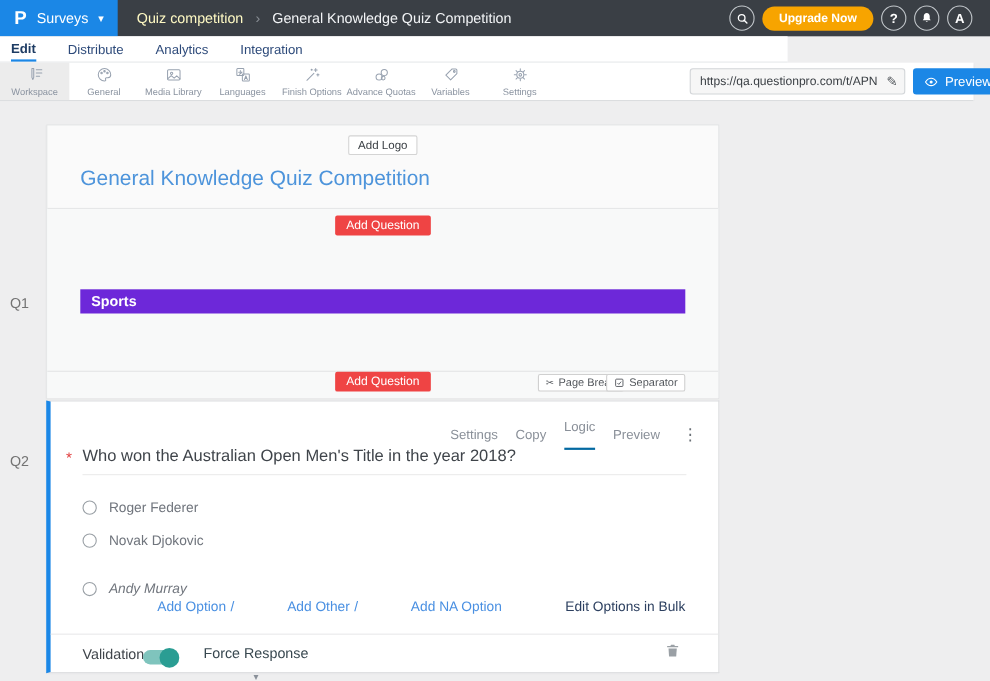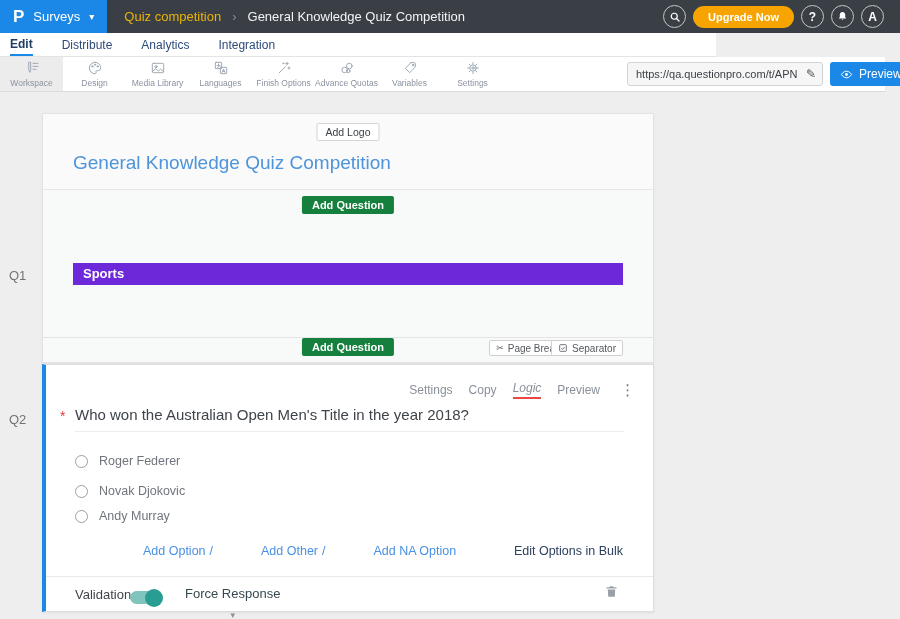--- a/index.html
+++ b/index.html
@@ -9,21 +9,21 @@
 
   
   .topbar { position:absolute; top:0; left:0; width:900px; height:33px;
     background:#3a3f45; display:flex; align-items:center; }
   .brand { background:#1b87e6; height:33px; display:flex; align-items:center;
     gap:9px; padding:0 13px; cursor:pointer; }
   .logo { color:#fff; font-weight:bold; font-size:17px; }
   .brand-label { color:#fff; font-size:13px; font-weight:500; }
   .brand .caret { color:#fff; font-size:10px; }
   .crumbs { display:flex; align-items:center; margin-left:17px; font-size:13px; }
-  .crumb-folder { color:#eab308; cursor:pointer; }
+  .crumb-folder { color:#fef9c3; cursor:pointer; }
   .crumb-sep { color:#878d93; margin:0 11px; font-size:13px; }
   .crumb-title { color:#f2f4f6; }
   .top-right { margin-left:auto; display:flex; align-items:center; gap:7px; padding-right:16px; }
   .circle-btn { width:23px; height:23px; border-radius:50%; border:1px solid #c2c7cb;
     display:flex; align-items:center; justify-content:center; color:#fff;
     font-size:12px; font-weight:bold; cursor:pointer; flex:none; }
   .upgrade { background:#f7a400; color:#fff; border-radius:12px; height:22px;
     padding:0 15px; font-size:11px; font-weight:bold; display:flex; align-items:center; cursor:pointer; }
 
   
@@ -64,21 +64,21 @@
 
   .card1 { position:absolute; left:42px; top:21px; width:612px; height:250px;
     background:#fafafa; border:1px solid #e2e3e4; box-shadow:0 1px 2px rgba(0,0,0,.06); }
   .card1 .lower { position:absolute; left:0; right:0; top:75px; bottom:0;
     background:#f8f9f9; border-top:1px solid #e6e7e8; }
   .add-logo { position:absolute; left:50%; transform:translateX(-50%); top:9px; height:18px;
     background:#fff; border:1px solid #d4d4d4; border-radius:2px; padding:0 8px;
     font-size:10.5px; color:#3a3f44; line-height:16px; cursor:pointer; }
   .survey-title { position:absolute; left:30px; top:38px; font-size:19px; color:#4d94db; cursor:text; }
   .add-q { position:absolute; left:50%; transform:translateX(-50%); height:18px;
-    background:#15803d; color:#fff; font-size:11px; font-weight:bold; padding:0 10px;
+    background:#ef4444; color:#fff; font-size:11px; font-weight:normal; padding:0 10px;
     border-radius:2px; line-height:18px; cursor:pointer; white-space:nowrap; }
   .add-q.first { top:82px; }
   .add-q.second { top:224px; }
   .sports-bar { position:absolute; left:30px; right:30px; top:149px; height:22px;
     background:#6d28d9; color:#fff; font-weight:bold; font-size:13px;
     line-height:22px; padding-left:10px; cursor:text; }
   .bottom-line { position:absolute; left:0; right:0; top:223px; border-top:1px solid #e3e4e5; }
   .mini-btn { position:absolute; top:226px; height:16px; background:#fff;
     border:1px solid #d0d0d0; border-radius:2px; font-size:10px; color:#55595e;
     display:flex; align-items:center; gap:4px; padding:0 6px; cursor:pointer; }
@@ -86,30 +86,30 @@
   #page-break-btn { right:86px; }
   #separator-btn { right:30px; }
 
   
   .card2 { position:absolute; left:42px; top:272px; width:612px; height:248px;
     background:#fff; border:1px solid #dcdddf; border-left:4px solid #1b87e6;
     box-shadow:0 1px 2px rgba(0,0,0,.06); }
   .q-menu { position:absolute; top:16px; right:18px; display:flex; gap:16px;
     align-items:center; color:#8a9099; font-size:12px; }
   .q-menu .mi { cursor:pointer; }
-  .q-menu .mi.logic { border-bottom:2px solid #ef4444; padding-bottom:2px;font-style:italic; }
+  .q-menu .mi.logic { border-bottom:2px solid #0369a1; padding-bottom:12px; }
   .kebab { color:#6b7177; font-size:15px; margin-left:4px; cursor:pointer; }
   .req { position:absolute; left:14px; top:43px; color:#e03b3b; font-size:14px; }
   .q-text { position:absolute; left:29px; top:41px; font-size:15px; color:#3f444a; cursor:text; }
   .q-underline { position:absolute; left:29px; right:29px; top:66px; border-top:1px solid #ececec; }
   .opt { position:absolute; left:29px; display:flex; align-items:center; gap:11px; }
   .radio { width:13px; height:13px; border:1.5px solid #9aa0a6; border-radius:50%;
     background:#fff; cursor:pointer; flex:none; }
   .opt-lbl { font-size:12.5px; color:#70757d; cursor:text; }
-  .opt.o1{ top:89px; } .opt.o2{ top:119px; } .opt.o3{ top:144px; }
+  .opt.o1{ top:89px; } .opt.o2{ top:119px; } .opt.o3{ top:163px;font-style:italic; }
   .add-links { position:absolute; left:53px; top:179px; font-size:12.5px; color:#4a90e2; }
   .add-links span.lnk { cursor:pointer;margin-left:44px; }
   .add-links .sl { color:#4a90e2; margin:0 4px; }
   .bulk-edit { position:absolute; right:30px; top:179px; font-size:12.5px; color:#2d4060; cursor:pointer; }
   .q-footer-line { position:absolute; left:0; right:0; top:211px; border-top:1px solid #e8e9ea; }
   .validation-lbl { position:absolute; left:29px; top:222px; font-size:13px; color:#3f444a; }
   .toggle { position:absolute; left:84px; top:226px; width:30px; height:13px;
     background:#7fc4bd; border-radius:7px; cursor:pointer; }
   .toggle .knob { position:absolute; right:-3px; top:-2.5px; width:18px; height:18px;
     border-radius:50%; background:#2a9d93; }
@@ -173,21 +173,21 @@
         </svg>
       <span class="tool-lbl">Workspace</span>
     </div>
     <div class="tool">
       <svg class="tool-ic" viewBox="0 0 24 24">
           <path d="M12 3.5a8.5 8.5 0 1 0 0 17c1.6 0 2.1-1 1.5-2-.7-1.2 0-2.4 1.5-2.4h1.7a4.3 4.3 0 0 0 3.8-4.3c0-4.6-3.9-8.3-8.5-8.3z"></path>
           <circle cx="8" cy="9.5" r="1"></circle>
           <circle cx="12" cy="7" r="1"></circle>
           <circle cx="16" cy="9.5" r="1"></circle>
         </svg>
-      <span class="tool-lbl">Design</span>
+      <span class="tool-lbl">General</span>
     </div>
     <div class="tool">
       <svg class="tool-ic" viewBox="0 0 24 24">
           <rect x="3.5" y="5" width="17" height="14" rx="1.5"></rect>
           <circle cx="9" cy="10" r="1.6"></circle>
           <path d="M3.5 17.5l5-4.5 4 3.5 3.5-3 4.5 4"></path>
         </svg>
       <span class="tool-lbl">Media Library</span>
     </div>
     <div class="tool">

